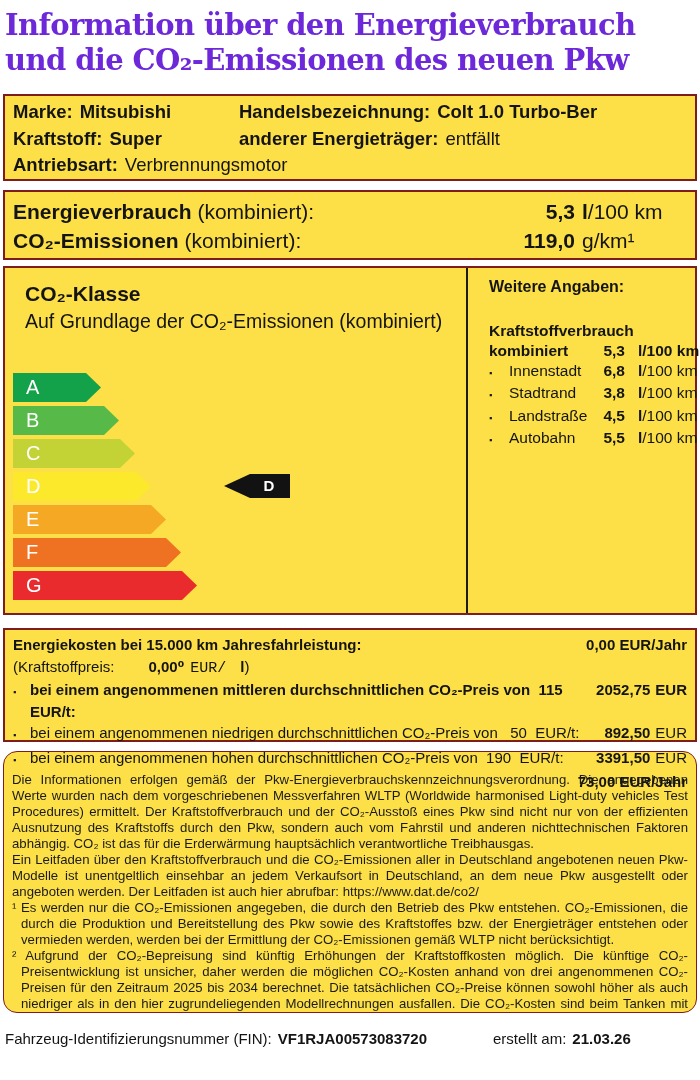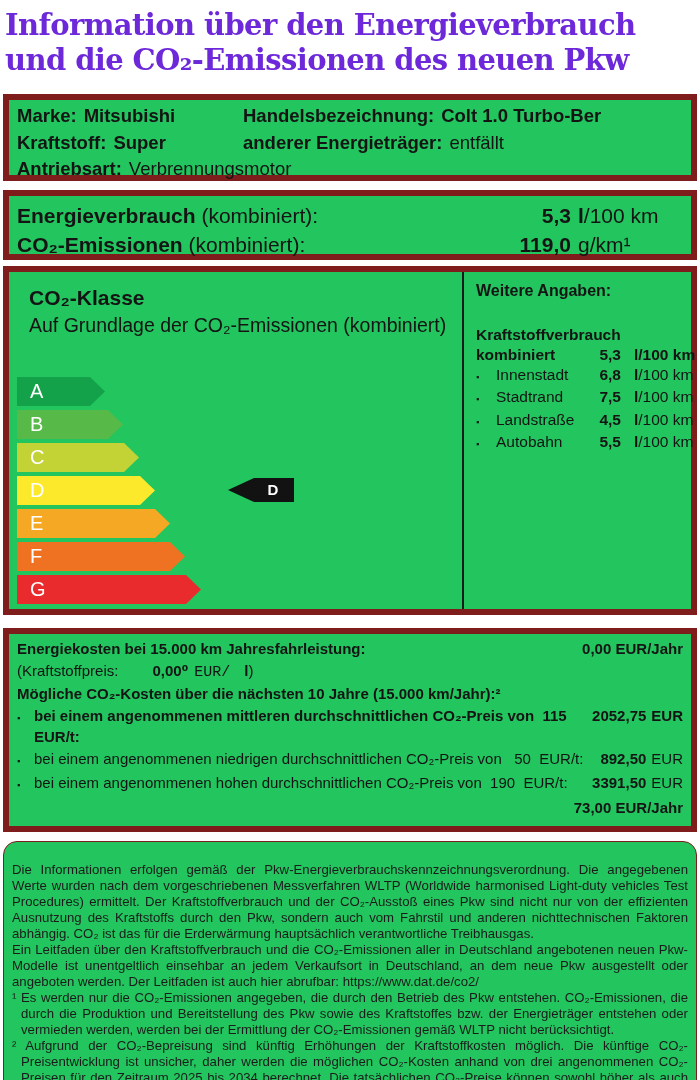--- a/index.html
+++ b/index.html
@@ -13,21 +13,21 @@
   b { font-weight:700; }
 
   
   .title {
     font-family:"DejaVu Serif","Liberation Serif",serif;
     font-weight:700; font-size:29px; line-height:35px;
     letter-spacing:-0.6px; margin:2px 2px 16px 2px; color:#6d28d9;
   }
 
   
-  .box { border:6px solid #7f1d1d; background:#22c55e; }
+  .box { border:2px solid #7f1d1d; background:#fde047; }
 
   
   .vbox { height:87px; padding:3px 8px; font-size:18.5px; line-height:26.5px; margin-bottom:9px; }
   .vrow { display:flex; white-space:nowrap; overflow:hidden; }
   .vcol1 { width:226px; flex:none; }
   .vlabel { font-weight:700; margin-right:7px; }
 
   
   .cbox { height:70px; padding:5px 10px 4px 8px; font-size:21px; line-height:29px; margin-bottom:6px; }
   .crow { display:flex; align-items:baseline; }
@@ -56,32 +56,32 @@
   .c-g { width:184px; background:#e92b2d; }
 
   .pointer {
     position:absolute; left:219px; top:206px; width:66px; height:24px;
     background:#121212; color:#fff;
     clip-path:polygon(0 50%, 26px 0, 100% 0, 100% 100%, 26px 100%);
     font-weight:700; font-size:15px; line-height:24px;
     text-align:center; padding-left:24px;
   }
 
-  .co2-right { width:229px; flex:none; border-left:2px solid #1c1c1c; padding:9px 8px 0 12px; font-size:15.5px; }
+  .co2-right { width:229px; flex:none; border-left:2px solid #1c1c1c; padding:9px 8px 0 21px; font-size:15.5px; }
   .wa-head  { font-weight:700; font-size:16px; line-height:20px; }
   .wa-title { font-weight:700; margin-top:24px; line-height:20px; }
   .wa-row   { display:flex; align-items:baseline; line-height:19.5px; }
   .wa-bullet{ width:20px; flex:none; font-size:9px; }
   .wa-label { flex:1; white-space:nowrap; overflow:hidden; }
   .wa-val   { width:38px; flex:none; text-align:right; font-weight:700; }
   .wa-unit  { width:62px; flex:none; padding-left:13px; white-space:nowrap; }
   .bold-row .wa-label, .bold-row .wa-unit { font-weight:700; }
 
   
-  .kbox { height:204px; padding:4px 8px; font-size:15px; line-height:21.5px; margin-bottom:9px; }
+  .kbox { height:114px; padding:4px 8px; font-size:15px; line-height:21.5px; margin-bottom:9px; }
   .krow { display:flex; align-items:baseline; }
   .kl   { font-weight:700; }
   .kr   { margin-left:auto; font-weight:700; white-space:nowrap; }
   .kp-price { font-weight:700; margin-left:34px;text-align:right; }
   .kp-mid   { margin-left:6px;font-family:Liberation Mono, monospace; }
   .kp-unit  { font-weight:700; margin-left:14px; }
   .kbullet  { width:17px; flex:none; font-size:9px; }
   .scen-text{ white-space:pre-wrap; }
   .scen-amt { margin-left:auto; white-space:nowrap; }
   .scen-amt .amt-val { font-weight:700; }
@@ -149,21 +149,21 @@
     </div>
     <div class="wa-row">
       <span class="wa-bullet">▪</span>
       <span class="wa-label">Innenstadt</span>
       <span class="wa-val">6,8</span>
       <span class="wa-unit"><b>l</b><span>/100 km</span></span>
     </div>
     <div class="wa-row">
       <span class="wa-bullet">▪</span>
       <span class="wa-label">Stadtrand</span>
-      <span class="wa-val">7,5</span>
+      <span class="wa-val">3,8</span>
       <span class="wa-unit"><b>l</b><span>/100 km</span></span>
     </div>
     <div class="wa-row">
       <span class="wa-bullet">▪</span>
       <span class="wa-label">Landstraße</span>
       <span class="wa-val">4,5</span>
       <span class="wa-unit"><b>l</b><span>/100 km</span></span>
     </div>
     <div class="wa-row">
       <span class="wa-bullet">▪</span>
@@ -193,23 +193,20 @@
     <span class="kl">Energiekosten bei 15.000 km Jahresfahrleistung:</span>
     <span class="kr">0,00 EUR/Jahr</span>
   </div>
   <div class="krow">
     <span>(Kraftstoffpreis:</span>
     <span class="kp-price">0,00⁰</span>
     <span class="kp-mid">EUR/</span>
     <span class="kp-unit">l</span>
     <span>)</span>
   </div>
-  <div class="krow">
-    <span class="kl">Mögliche CO₂-Kosten über die nächsten 10 Jahre (15.000 km/Jahr):²</span>
-  </div>
   <div class="krow scen1">
     <span class="kbullet">▪</span>
     <span class="scen-text">bei einem angenommenen mittleren durchschnittlichen CO₂-Preis von  115  EUR/t:</span>
     <span class="scen-amt"><span class="amt-val">2052,75</span><span class="amt-unit">EUR</span></span>
   </div>
   <div class="krow scen">
     <span class="kbullet">▪</span>
     <span class="scen-text">bei einem angenommenen niedrigen durchschnittlichen CO₂-Preis von   50  EUR/t:</span>
     <span class="scen-amt"><span class="amt-val">892,50</span><span class="amt-unit">EUR</span></span>
   </div>

